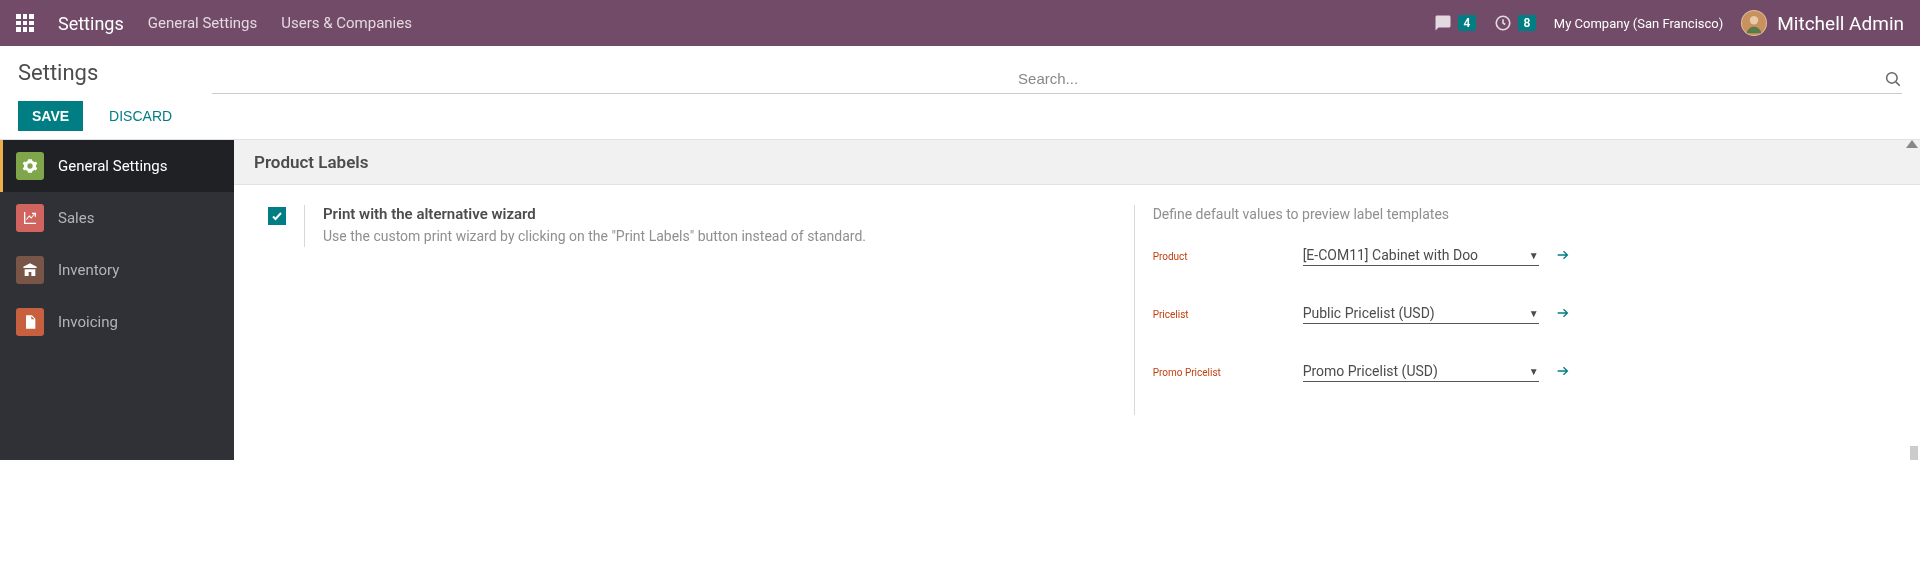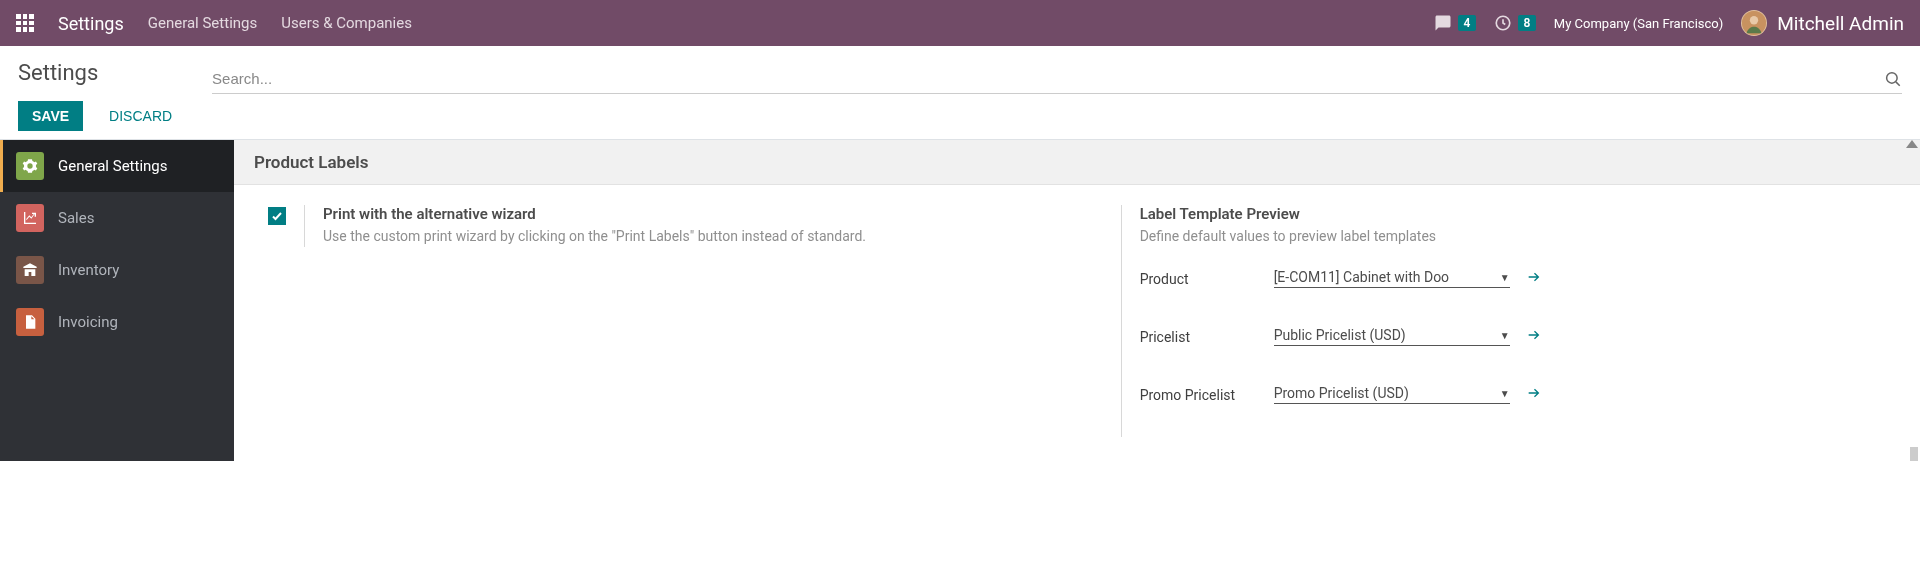--- a/index.html
+++ b/index.html
@@ -30,49 +30,49 @@
 
     
     .control-panel { display: flex; align-items: flex-start; padding: 14px 18px 8px 18px; gap: 40px; }
     .cp-left { flex: 0 0 auto; }
     .breadcrumb-title { font-size: 22px; color: #4c4c4c; margin-bottom: 16px; }
     .buttons { display: flex; gap: 26px; align-items: center; }
     .btn-save { background: #017e84; color: #fff; border: none; padding: 7px 14px; font-size: 14px; font-weight: 600; cursor: pointer; }
     .btn-discard { background: none; border: none; color: #017e84; font-size: 14px; font-weight: 500; cursor: pointer; }
     .cp-right { flex: 1; padding-top: 4px; }
     .search-wrap { display: flex; align-items: center; border-bottom: 1px solid #ccc; }
-    .search-input { flex: 1; border: none; outline: none; font-size: 15px; padding: 6px 0; color: #4c4c4c; }
+    .search-input { flex: 1; border: none; outline: none; font-size: 15px; padding: 6px 0; color: #4c4c4c; text-align: center; }
     .search-input::placeholder { color: #888; }
     .search-icon { color: #666; cursor: pointer; }
 
     
     .main { display: flex; border-top: 1px solid #dee2e6; }
     .sidebar { width: 234px; background: #2f3136; flex-shrink: 0; min-height: 320px; }
     .sidebar-item { display: flex; align-items: center; gap: 14px; padding: 12px 16px; color: #b0b4bb; font-size: 15px; cursor: pointer; }
     .sidebar-item.active { background: #1f2124; color: #fff; border-left: 3px solid #f0ad4e; padding-left: 13px; }
     .sidebar-icon { width: 28px; height: 28px; display: flex; align-items: center; justify-content: center; border-radius: 3px; color: #fff; }
     .icon-gear { background: #7fa64a; }
     .icon-sales { background: #d2645f; }
     .icon-inventory { background: #795548; }
     .icon-invoicing { background: #c7603f; }
     .sidebar-icon svg { width: 16px; height: 16px; }
 
     .content { flex: 1; background: #fff; position: relative; }
     .section-header { background: #f1f1f1; border-bottom: 1px solid #e2e2e2; padding: 12px 20px; font-size: 17px; font-weight: 600; color: #4c4c4c; }
-    .section-body { display: flex; padding: 20px 20px 24px 34px; gap: 4px; }
+    .section-body { display: flex; padding: 20px 20px 24px 34px; gap: 17px; }
     .col-left { flex: 0 0 52%; display: flex; align-items: flex-start; gap: 18px; padding-right: 30px; }
     .checkbox { width: 18px; height: 18px; background: #017e84; flex-shrink: 0; display: flex; align-items: center; justify-content: center; cursor: pointer; margin-top: 2px; }
     .checkbox svg { width: 12px; height: 12px; color: #fff; }
     .field-text { border-left: 1px solid #d8d8d8; padding-left: 18px; }
     .field-label { font-size: 15px; font-weight: 600; color: #4c4c4c; margin-bottom: 4px; }
     .field-desc { font-size: 14px; color: #8f8f8f; line-height: 1.4; }
     .col-right { flex: 0 0 48%; border-left: 1px solid #d8d8d8; padding-left: 18px; }
     .fields { margin-top: 16px; display: flex; flex-direction: column; }
     .form-row { display: flex; align-items: center; margin-bottom: 26px; min-height: 32px; }
-    .form-label { width: 134px; font-size: 14px; color: #404040; }
+    .form-label { width: 150px; font-size: 10px; color: #c2410c; }
     .select-wrap { flex: 0 0 236px; border-bottom: 1px solid #555; display: flex; align-items: center; justify-content: space-between; padding-bottom: 2px; cursor: pointer; }
     .select-val { font-size: 14px; color: #4c4c4c; white-space: nowrap; overflow: hidden; text-overflow: ellipsis; }
     .caret { color: #4c4c4c; font-size: 10px; margin-left: 6px; }
     .ext-link { margin-left: 16px; color: #017e84; cursor: pointer; }
     .ext-link svg { width: 16px; height: 16px; }
     .scroll-hint { position: absolute; right: 0; top: 0; bottom:0; width:10px; }
     .scroll-hint:before { content:""; position:absolute; top:0; right:0; border-left:6px solid transparent; border-right:6px solid transparent; border-bottom:8px solid #888; transform: translateX(-2px);}
     .scroll-hint:after { content:""; position:absolute; bottom:0; right:2px; width:8px; height:14px; background:#ccc; }
   </style>
 </head>
@@ -186,21 +186,20 @@
           <svg viewBox="0 0 24 24" fill="none" stroke="currentColor" stroke-width="4">
               <polyline points="4 13 9 18 20 6"></polyline>
             </svg>
         </div>
         <div class="field-text">
           <div class="field-label">Print with the alternative wizard</div>
           <div class="field-desc">Use the custom print wizard by clicking on the "Print Labels" button instead of standard.</div>
         </div>
       </div>
       <div class="col-right">
-        <div class="field-label">Label Template Preview</div>
         <div class="field-desc">Define default values to preview label templates</div>
         <div class="fields">
           <div class="form-row">
             <div class="form-label">Product</div>
             <div class="select-wrap">
               <span class="select-val">[E-COM11] Cabinet with Doo</span>
               <span class="caret">▼</span>
             </div>
             <span class="ext-link">
               <svg viewBox="0 0 24 24" fill="currentColor">

